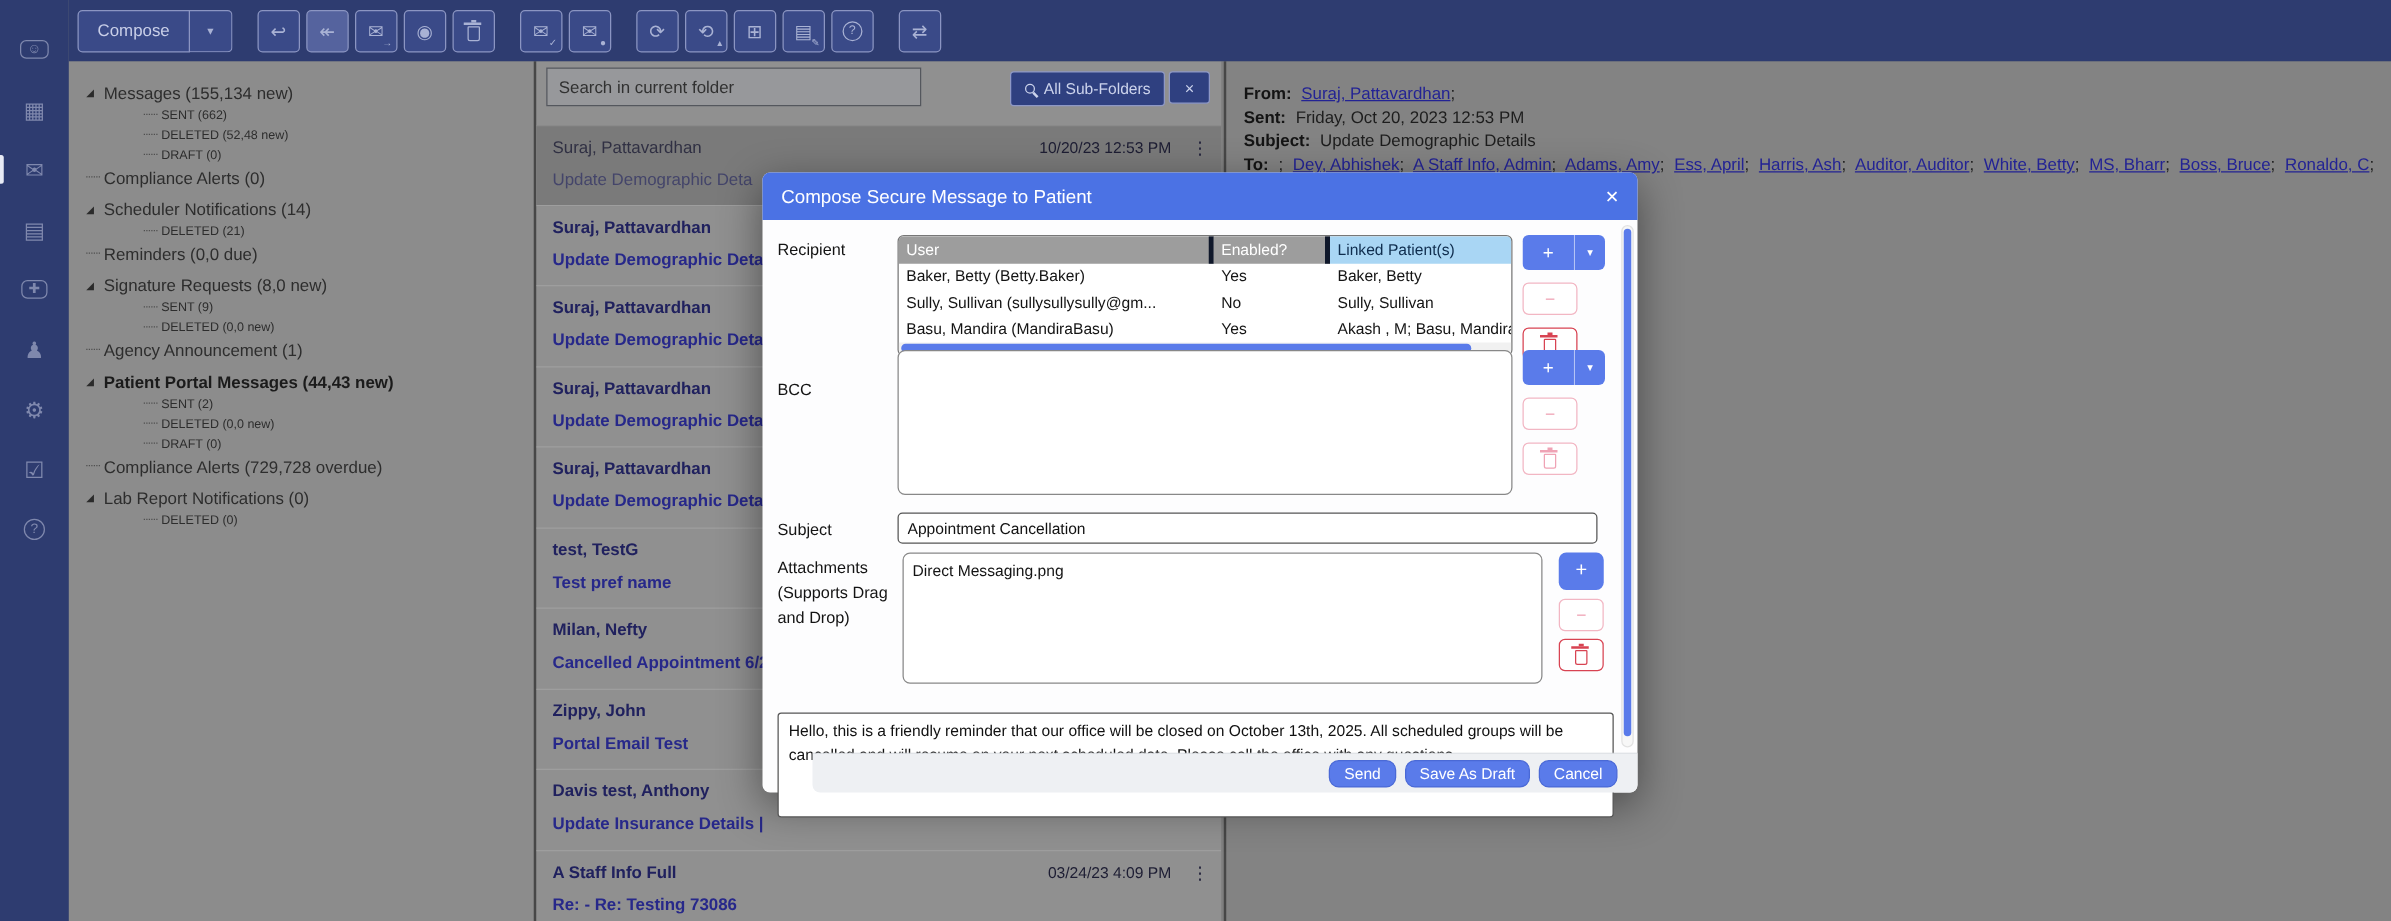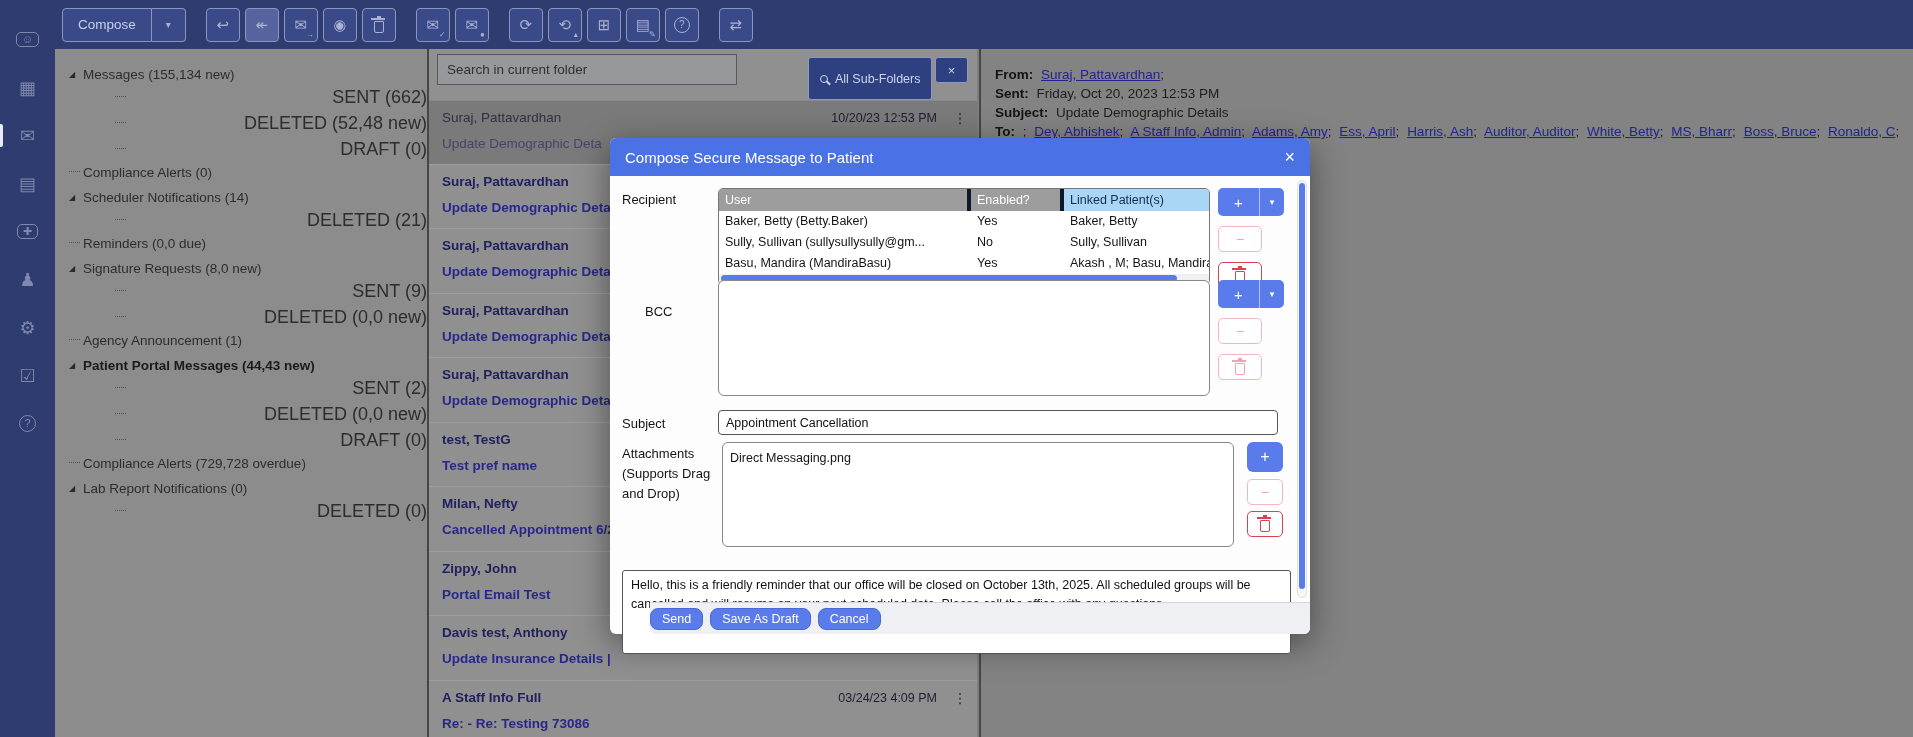--- a/index.html
+++ b/index.html
@@ -36,34 +36,34 @@
             display:inline-flex; align-items:center; justify-content:center; font-size:10px; }
   .trash-shape { display:inline-block; width:10px; height:12px; border:1.5px solid currentColor; border-top-width:1px;
             border-radius:1px 1px 2px 2px; position:relative; margin-top:4px; }
   .trash-shape::before { content:""; position:absolute; top:-4px; left:-4px; width:14px; height:2px; background:currentColor; }
   .trash-shape::after  { content:""; position:absolute; top:-6px; left:2px; width:4px; height:2px; background:currentColor; }
 
   
   .folders { position:absolute; left:55px; top:49px; width:372px; bottom:0; background:#8c8c8c; padding-top:10px; }
   .tree-item { display:flex; align-items:center; padding:2.5px 0 2.5px 14px; font-size:13.5px; color:#2d2d2d; cursor:pointer; }
   .tree-item.top-gap { margin-top:5px; }
-  .tree-item.child { padding-left:60px; font-size:18px;justify-content:space-between; }
+  .tree-item.child { padding-left:60px; font-size:10px; }
   .tree-item.bold .tree-label { font-weight:bold; color:#1b1b1b; }
   .tree-arrow { width:14px; display:inline-block; font-size:8px; color:#2a2a2a; flex:0 0 14px; }
   .tree-item.has-arrow .tree-arrow::before { content:"◢"; }
   .tree-item:not(.has-arrow) .tree-arrow::before { content:""; display:inline-block; width:11px;
       border-top:1px dotted #4f4f4f; margin-bottom:3px; }
 
   
   .list { position:absolute; left:427px; top:49px; width:550px; bottom:0; background:#909090; border-left:2px solid #474747; }
   .list-head { position:relative; height:51px; }
   .search-input { position:absolute; left:8px; top:5px; width:300px; height:31px; background:#97989b;
       border:1px solid #54575d; color:#2c2c2c; font-size:13.5px; padding-left:9px; font-family:inherit; }
   .search-input::placeholder { color:#313131; opacity:1; }
-  .subfolders-btn { position:absolute; left:379px; top:8px; height:43px; padding:0 11px; background:#2f4080;
+  .subfolders-btn { position:absolute; left:379px; top:8px; height:28px; padding:0 11px; background:#2f4080;
       border:1px solid #8e98c5; border-radius:3px; color:#ccd3ec; font-size:12.5px; display:flex;
       align-items:center; gap:7px; cursor:pointer; font-family:inherit; }
   .search-shape { width:8px; height:8px; border:1.5px solid currentColor; border-radius:50%; position:relative; display:inline-block; }
   .search-shape::after { content:""; position:absolute; width:5px; height:1.5px; background:currentColor;
       transform:rotate(45deg); right:-4px; bottom:-2px; }
   .clear-btn { position:absolute; left:506px; top:8px; width:33px; height:26px; background:#2f4080;
       border:1px solid #8e98c5; border-radius:3px; color:#ccd3ec; font-size:13px; cursor:pointer; }
   .msg-rows { position:absolute; top:51px; left:0; right:0; bottom:0; overflow:hidden; }
   .msg-row { height:64.5px; border-bottom:1px solid #9e9e9e; padding:9px 10px 0 13px; cursor:pointer; }
   .msg-row.selected { background:#7a7a7a; border-top:1px solid #8a8a8a; }
@@ -129,21 +129,21 @@
   .body-area { position:absolute; top:394px; left:12px; width:669px; height:84px; border:1px solid #555;
            border-radius:3px; resize:none; font-family:inherit; font-size:12.5px; line-height:19px;
            padding:5px 8px; color:#111; background:#fff; }
 
   .modal-vscroll { position:absolute; right:3px; top:42px; bottom:36px; width:10px; background:#f7f7f7;
            border:1px solid #e2e2e2; border-radius:5px; cursor:pointer; }
   .modal-vthumb { position:absolute; left:1px; right:1px; top:2px; bottom:8px; background:#5a7bea; border-radius:4px; }
 
   .modal-foot { position:absolute; left:0; right:0; bottom:0; height:32px; background:#eef0f3;
            border-top:1px solid #d3d6db; border-radius:0 0 6px 6px; display:flex; align-items:center;
-           gap:7px; padding-right:16px;margin-left:40px; }
+           justify-content:flex-end; gap:7px; padding-right:16px;margin-left:40px; }
   .foot-btn { height:22px; background:#5a7bea; color:#fff; border:1px solid #4a69d6; border-radius:8px;
            font-size:12.5px; padding:0 11px; cursor:pointer; font-family:inherit; }
 </style>
 </head>
 <body>
 
 <div class="screen">
 
   <div class="sidebar">
 
@@ -548,21 +548,21 @@
         <div class="split-plus">
           <button class="sp-main">+</button>
           <button class="sp-caret"><span>▾</span></button>
         </div>
         <button class="minus-btn w44" style="margin-top:10px;">−</button>
         <button class="trash-btn w44" style="margin-top:10px;">
             <span class="trash-shape"></span>
           </button>
       </div>
 
-      <span class="m-label" style="top:128px; left:12px;margin-left:23px;">BCC</span>
+      <span class="m-label" style="top:128px; left:12px;">BCC</span>
       <textarea class="bcc-area" style=""></textarea>
       <div class="btn-stack" style="top:104px; left:608px;">
         <div class="split-plus">
           <button class="sp-main">+</button>
           <button class="sp-caret"><span>▾</span></button>
         </div>
         <button class="minus-btn w44" style="margin-top:10px;">−</button>
         <button class="trash-btn pink w44" style="margin-top:10px;">
             <span class="trash-shape"></span>
           </button>

